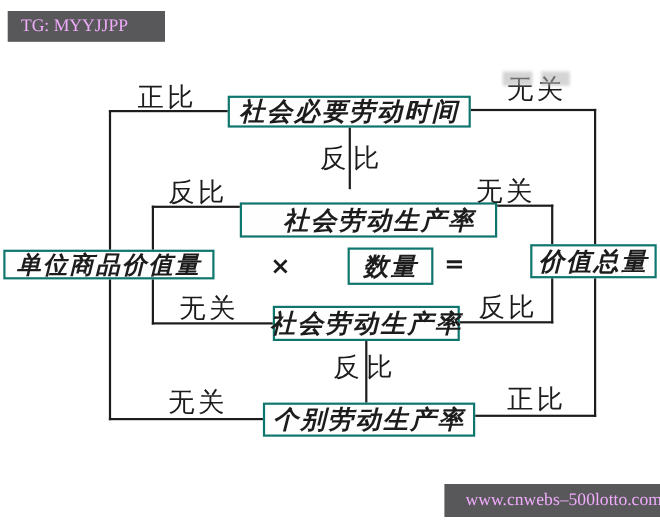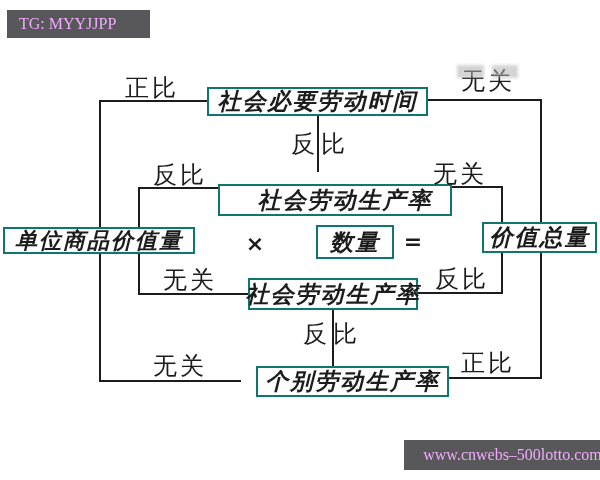--- a/index.html
+++ b/index.html
@@ -58,21 +58,21 @@
   <div class="hline" style="left:417px;top:292px;width:86px;"></div>
   <div class="hline" style="left:99px;top:380px;width:142px;"></div>
   <div class="hline" style="left:431px;top:377px;width:111px;"></div>
 
   <div class="node" style="left:207px;top:87px;width:221px;height:29px;">社会必要劳动时间</div>
   <div class="node" style="left:218px;top:184px;width:234px;height:32px;padding-left:20px;">社会劳动生产率</div>
   <div class="node" style="left:3px;top:227px;width:192px;height:27px;font-size:22px;">单位商品价值量</div>
   <div class="node" style="left:292px;top:225px;width:78px;height:34px;margin-left:24px;">数量</div>
   <div class="node" style="left:482px;top:222px;width:115px;height:31px;text-align:center;">价值总量</div>
   <div class="node" style="left:248px;top:278px;width:170px;height:32px;">社会劳动生产率</div>
-  <div class="node" style="left:239px;top:366px;width:193px;height:31px;margin-left:17px;">个别劳动生产率</div>
+  <div class="node" style="left:239px;top:366px;width:193px;height:31px;">个别劳动生产率</div>
 
   <div class="op" style="left:255px;top:243px;">×</div>
   <div class="op" style="left:413px;top:241px;">=</div>
 
   <div class="rel" style="left:152px;top:88px;">正比</div>
   <div class="rel" style="left:488px;top:81px;">无关</div>
   <div class="rel split" style="left:321px;top:144px;">反比</div>
   <div class="rel" style="left:180px;top:175px;">反比</div>
   <div class="rel" style="left:460px;top:174px;">无关</div>
   <div class="rel" style="left:190px;top:280px;">无关</div>

